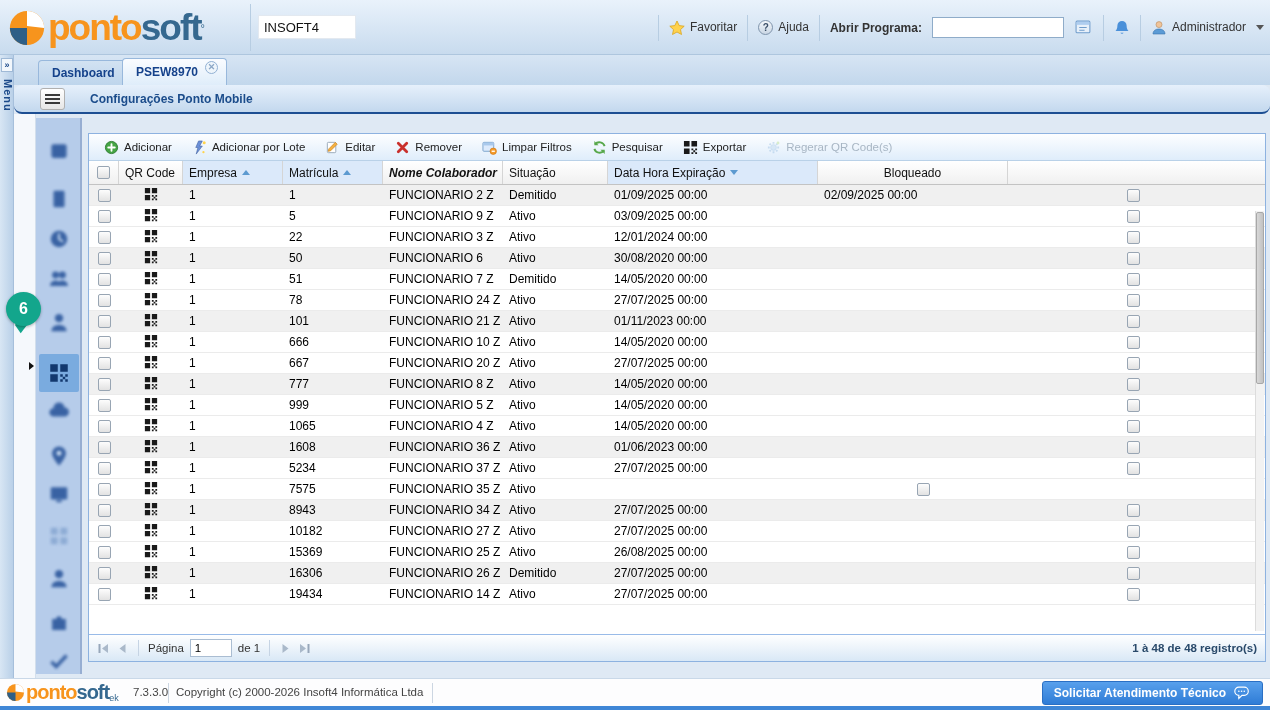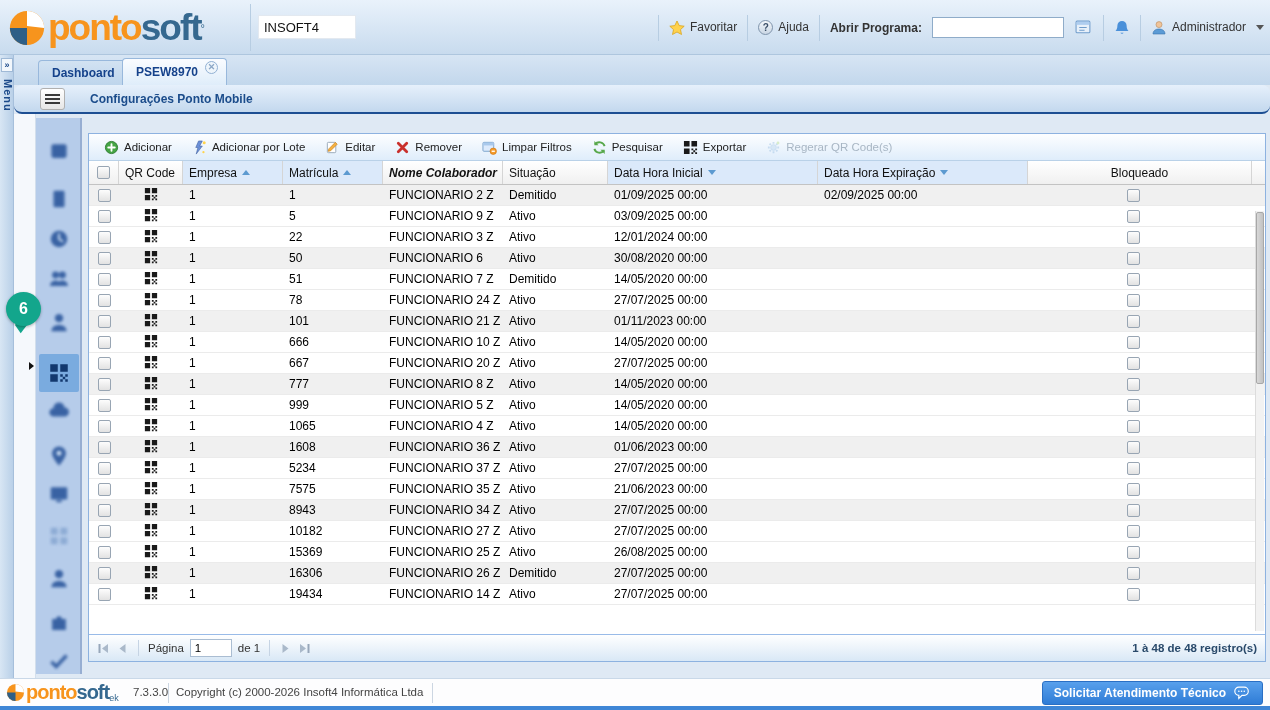--- a/index.html
+++ b/index.html
@@ -370,28 +370,24 @@
             <span>Matrícula</span>
             <span class="sort-asc"></span>
           </div>
           <div class="ghc" style="width: 120px;">
             <span class="filtered">Nome Colaborador</span>
           </div>
           <div class="ghc" style="width: 105px;">
             <span>Situação</span>
           </div>
           <div class="ghc hl" style="width: 210px;">
-            <span>Data Hora Inicial</span>
-            <span class="col-arrow"></span>
-          </div>
-          <div class="ghc hl" style="width: 210px;">
             <span>Data Hora Expiração</span>
             <span class="col-arrow"></span>
           </div>
-          <div class="ghc center" style="width: 224px;">
+          <div class="ghc center" style="width: 190px;">
             <span>Bloqueado</span>
           </div>
           <div class="ghc fill"></div>
         </div>
       <div class="gbody">
           <div class="gr alt">
             <div class="gc center" style="width: 30px;">
               <span class="cb"></span>
             </div>
             <div class="gc center" style="width: 64px;">
@@ -662,21 +658,20 @@
             </div>
             <div class="gc center" style="width: 64px;">
               <span><svg class="qr" viewBox="0 0 16 16">
                   <path fill="#1a1a1a" d="M1 1h6v6H1zm2 2h2v2H3zM9 1h6v6H9zm2 2h2v2h-2zM1 9h6v6H1zm2 2h2v2H3zM9 9h2v2H9zm4 0h2v2h-2zm-2 2h2v2h-2zm-2 2h2v2H9zm4 0h2v2h-2z"></path>
                 </svg></span>
             </div>
             <div class="gc" style="width: 100px;">1</div>
             <div class="gc" style="width: 100px;">7575</div>
             <div class="gc" style="width: 120px;">FUNCIONARIO 35 Z</div>
             <div class="gc" style="width: 105px;">Ativo</div>
-            <div class="gc" style="width: 210px;">21/06/2023 00:00</div>
             <div class="gc" style="width: 210px;"></div>
             <div class="gc center" style="width: 210px;">
               <span class="cb"></span>
             </div>
           </div>
           <div class="gr alt">
             <div class="gc center" style="width: 30px;">
               <span class="cb"></span>
             </div>
             <div class="gc center" style="width: 64px;">

